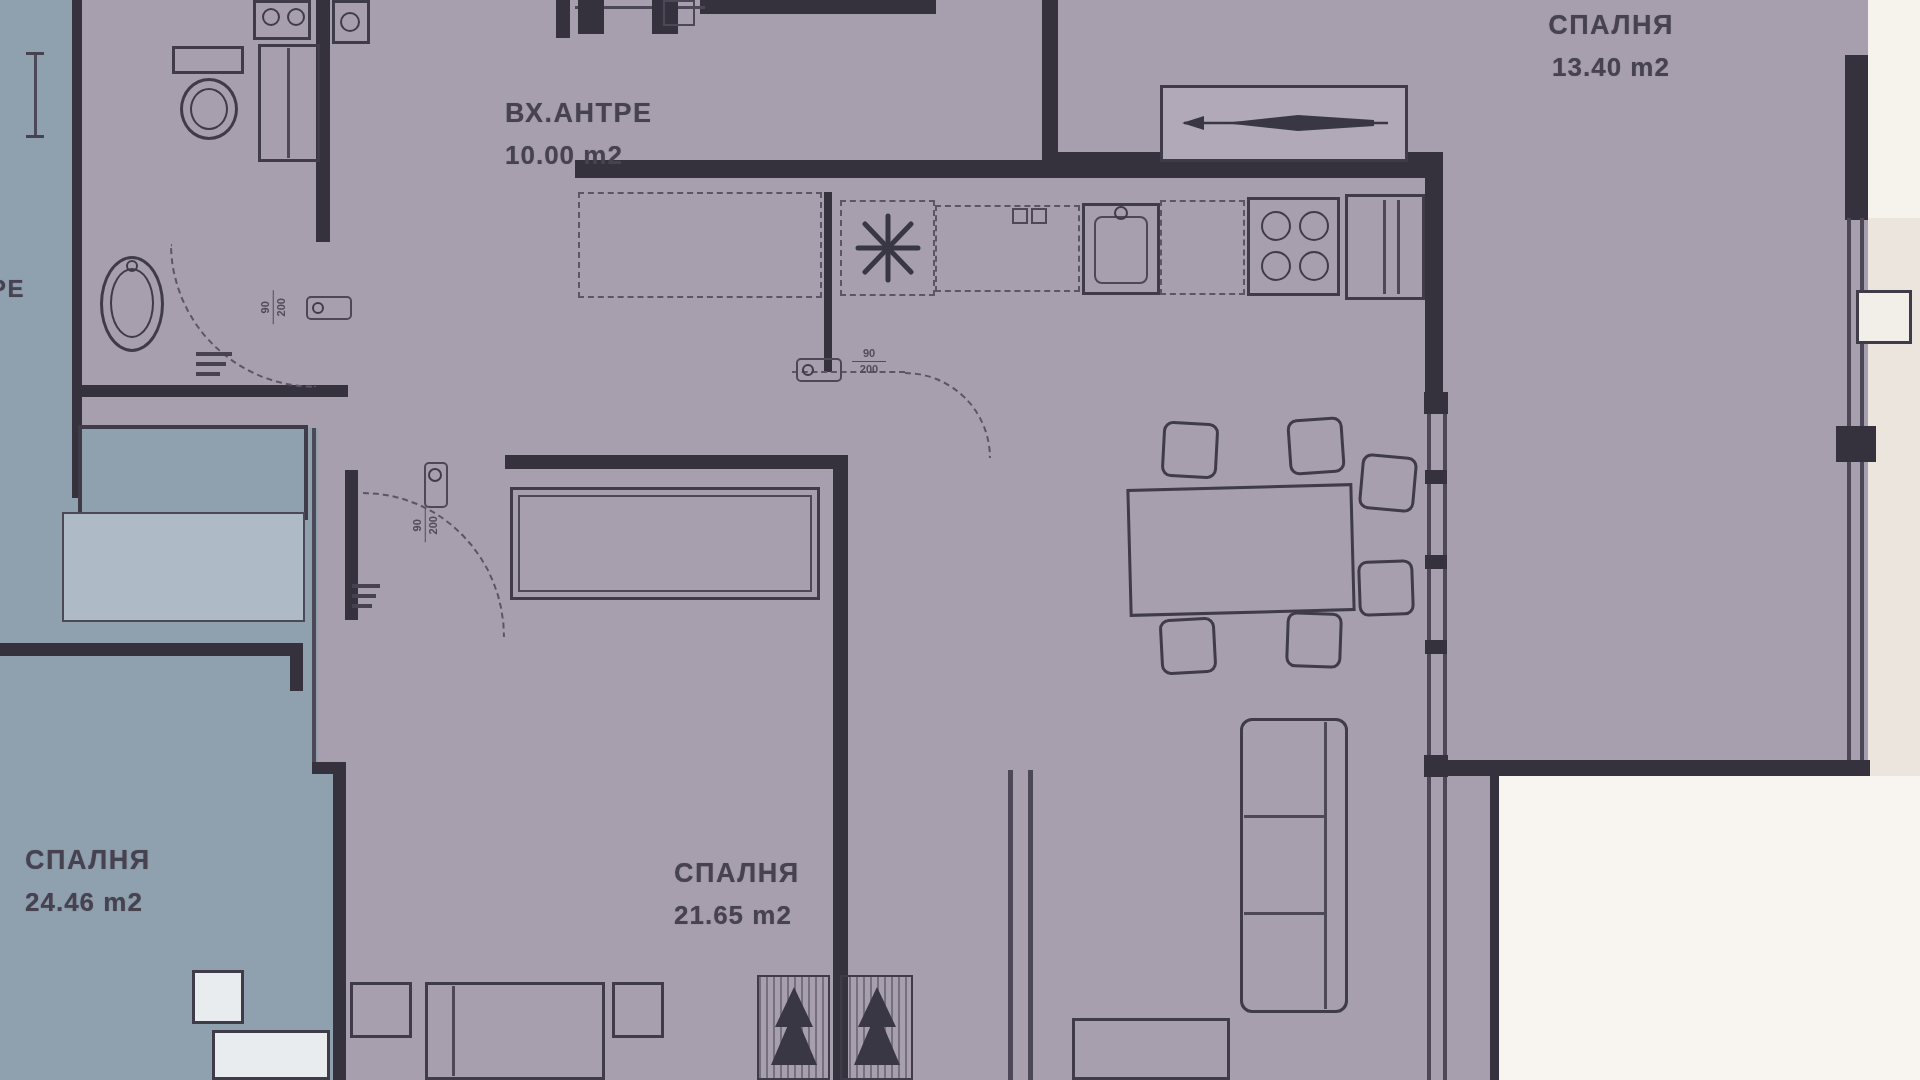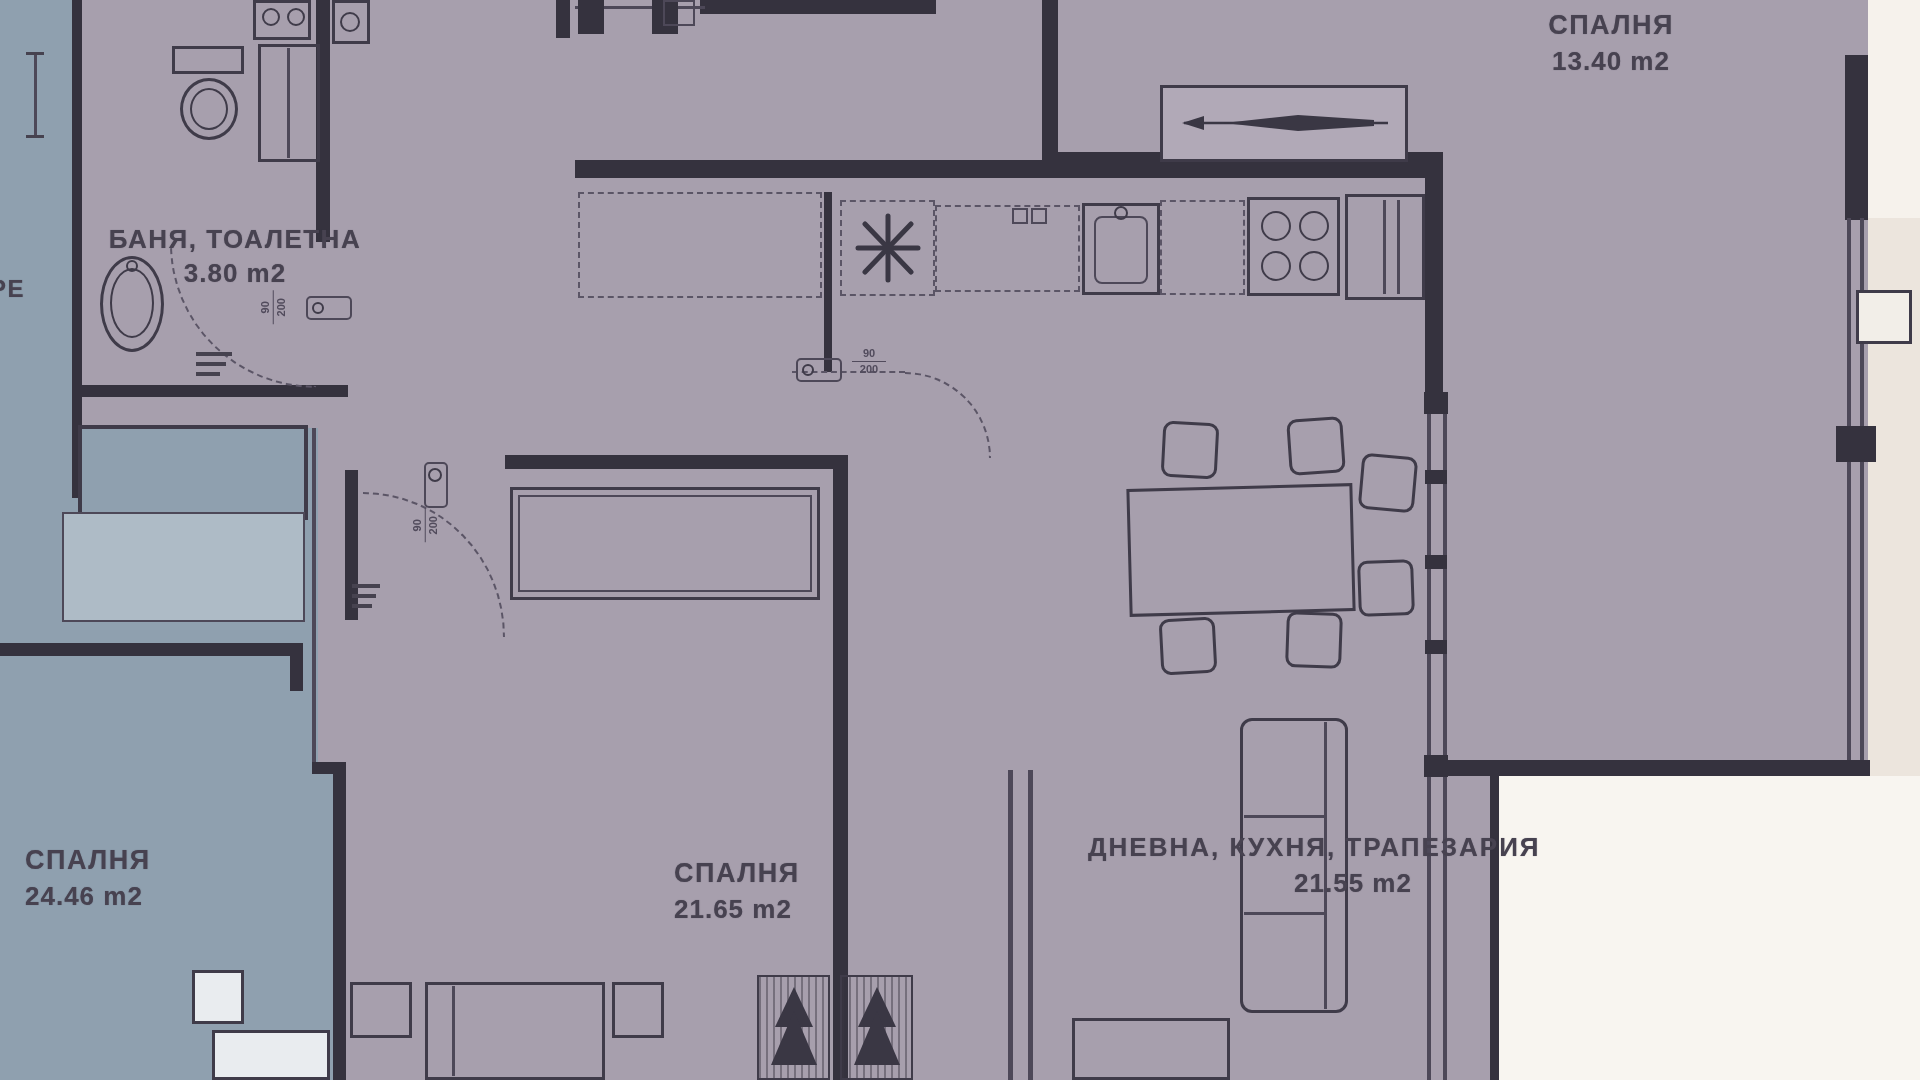--- a/index.html
+++ b/index.html
@@ -14,21 +14,21 @@
   .box{position:absolute;border:3px solid #3f3b49;background:transparent;box-sizing:border-box;}
   .thinbox{position:absolute;border:2px solid #4d4858;background:transparent;box-sizing:border-box;}
   .dashbox{position:absolute;border:2px dashed #5b5566;background:transparent;box-sizing:border-box;}
   .dashline{position:absolute;border-top:2px dashed #5b5566;height:0;}
   .arc{position:absolute;box-sizing:border-box;background:transparent;}
   .arc.bl{border-left:2px dashed #5b5566;border-bottom:2px dashed #5b5566;border-bottom-left-radius:100% 100%;}
   .arc.tr{border-top:2px dashed #5b5566;border-right:2px dashed #5b5566;border-top-right-radius:100% 100%;}
   .circle{position:absolute;border:2.5px solid #3f3b49;border-radius:50%;background:transparent;box-sizing:border-box;}
   .room-label{position:absolute;color:#474250;text-shadow:0 0 1px rgba(70,65,80,.55);}
   .rl-name{font-size:27px;font-weight:700;letter-spacing:1.5px;line-height:34px;white-space:nowrap;}
-  .rl-area{font-size:26px;font-weight:700;letter-spacing:1px;line-height:34px;margin-top:2px;white-space:nowrap;}
+  .rl-area{font-size:26px;font-weight:700;letter-spacing:1px;line-height:34px;margin-top:8px;white-space:nowrap;}
   .door-note{position:absolute;color:#514b5c;font-size:11px;font-weight:700;line-height:11px;text-align:center;width:42px;}
   .door-note .dn-line{display:block;height:1.5px;background:#514b5c;margin:1.5px 4px;}
   .door-note.v{transform:rotate(-90deg);transform-origin:center;}
   .tick{position:absolute;background:#46424f;}
   .hatchbox{position:absolute;border:2.5px solid #3f3b49;box-sizing:border-box;
     background:repeating-linear-gradient(90deg, rgba(58,54,66,.45) 0 2px, transparent 2px 7px);}
   .chair{position:absolute;width:56px;height:56px;border:3px solid #3f3b49;border-radius:10px;box-sizing:border-box;}
   svg{display:block;}
 </style>
 </head>
@@ -215,34 +215,30 @@
     <svg width="58" height="90" viewBox="0 0 58 90">
       <polygon points="29,4 10,44 48,44" fill="#3a3744"></polygon>
       <polygon points="29,28 6,82 52,82" fill="#3a3744"></polygon>
     </svg>
   </div>
 
   <div class="room-label" style="left:1525px;top:8px;width:172px;text-align:center;">
     <div class="rl-name">СПАЛНЯ</div>
     <div class="rl-area">13.40 m2</div>
   </div>
-  <div class="room-label" style="left:95px;top:222px;width:280px;text-align:center;">
-    <div class="rl-name" style="font-size:26px;">БАНЯ, ТОАЛЕТНА</div>
-    <div class="rl-area" style="margin-top:0;">3.80 m2</div>
+  <div class="room-label" style="left:505px;top:96px;">
+    <div class="rl-name">ВХ.АНТРЕ</div>
+    <div class="rl-area">10.00 m2</div>
   </div>
   <div class="room-label" style="left:25px;top:843px;">
     <div class="rl-name">СПАЛНЯ</div>
     <div class="rl-area">24.46 m2</div>
   </div>
   <div class="room-label" style="left:674px;top:856px;">
     <div class="rl-name">СПАЛНЯ</div>
     <div class="rl-area">21.65 m2</div>
   </div>
-  <div class="room-label" style="left:1088px;top:830px;width:440px;">
-    <div class="rl-name" style="font-size:26px;letter-spacing:2px;">ДНЕВНА, КУХНЯ, ТРАПЕЗАРИЯ</div>
-    <div class="rl-area" style="text-align:center;transform:translateX(45px);">21.55 m2</div>
-  </div>
 
   <div class="room-label" style="left:-10px;top:272px;">
     <div class="rl-name" style="font-size:24px;">РЕ</div>
   </div>
 
 </div>
 
 </body></html>

